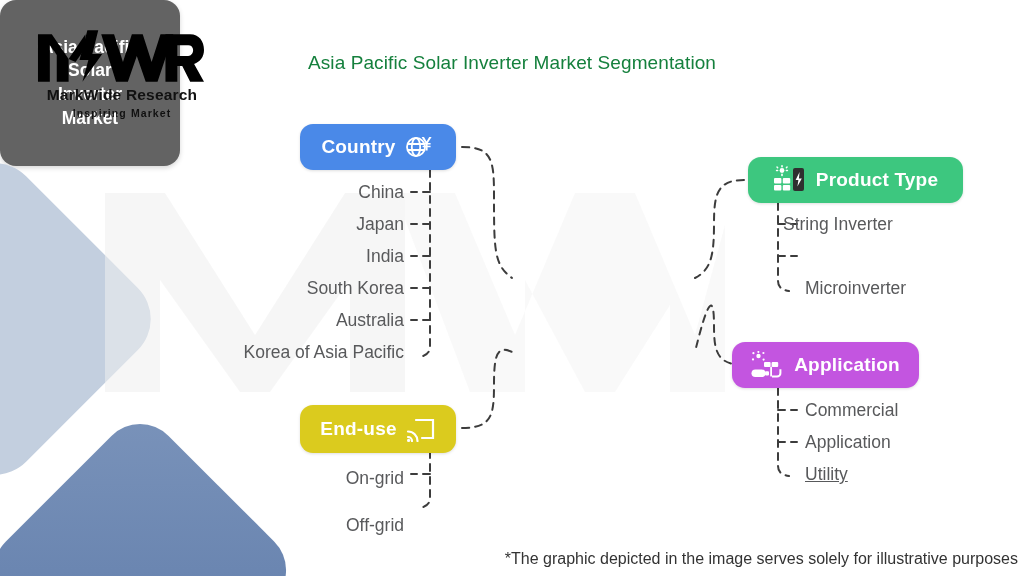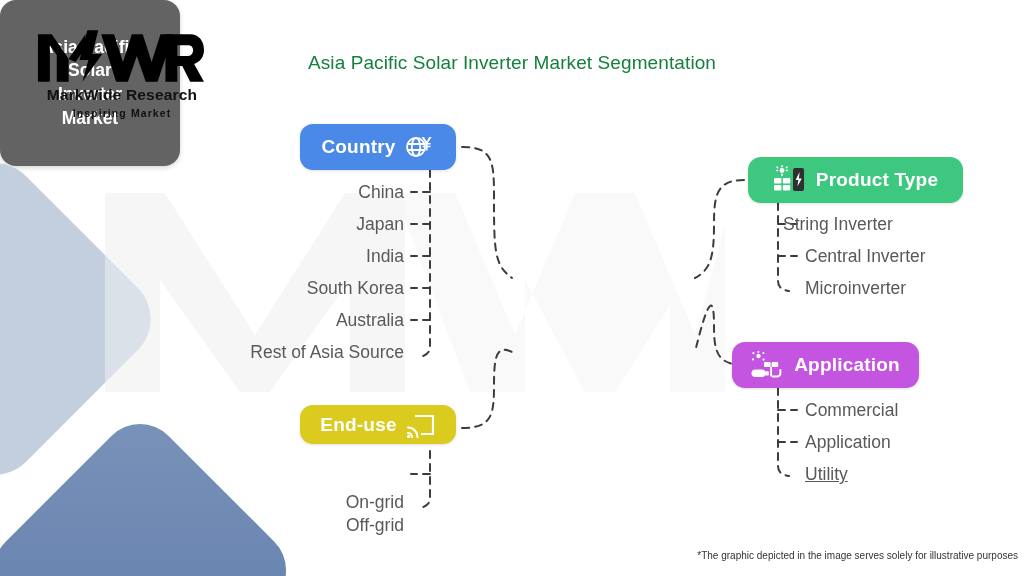--- a/index.html
+++ b/index.html
@@ -52,21 +52,21 @@
   
   .node{
     position:absolute;display:flex;align-items:center;justify-content:center;
     gap:9px;border-radius:13px;color:#fff;font-weight:bold;
     box-shadow:0 1px 3px rgba(0,0,0,.13);
   }
   .node .lbl{font-size:19px;letter-spacing:.2px;white-space:nowrap;}
   .node svg{display:block;flex:0 0 auto;}
 
   #node-country{left:300px;top:124px;width:156px;height:46px;background:#4a89e8;}
-  #node-enduse {left:300px;top:405px;width:156px;height:39px;background:#dbcb1e;}
+  #node-enduse {left:300px;top:405px;width:156px;height:48px;background:#dbcb1e;}
   #node-product{left:748px;top:157px;width:215px;height:46px;background:#3dc77f;}
   #node-application{left:732px;top:342px;width:187px;height:46px;background:#c355e0;}
 
   #node-center{
     left:513px;top:234px;width:180px;height:166px;background:#636363;
     border-radius:16px;color:#fff;font-weight:bold;font-size:17.5px;
     display:flex;align-items:center;justify-content:center;text-align:center;
     line-height:1.35;box-shadow:0 2px 5px rgba(0,0,0,.16);
   }
 
@@ -76,21 +76,21 @@
   }
   .leaf-left{text-align:right;}
   .leaf-right{text-align:left;}
 
   .footer-source{
     position:absolute;left:400px;top:543px;
     font-size:12px;font-weight:bold;color:#222;letter-spacing:.1px;
   }
   .footer-note{
     position:absolute;right:6px;top:550px;
-    font-size:10px;color:#333;letter-spacing:0;
+    font-size:16px;color:#333;letter-spacing:0;
   }
 </style>
 </head>
 <body>
 
 <div class="stage">
 
   <div class="deco deco-light"></div>
   <div class="deco deco-dark"></div>
 
@@ -233,27 +233,26 @@
       <div>Inverter</div>
       <div>Market</div>
     </div>
   </div>
 
   <div class="leaf leaf-left" style="right:620px;top:182px;">China</div>
   <div class="leaf leaf-left" style="right:620px;top:214px;">Japan</div>
   <div class="leaf leaf-left" style="right:620px;top:246px;">India</div>
   <div class="leaf leaf-left" style="right:620px;top:278px;">South Korea</div>
   <div class="leaf leaf-left" style="right:620px;top:310px;">Australia</div>
-  <div class="leaf leaf-left" style="right:620px;top:342px;">Rest of Asia Source</div>
-
-  <div class="leaf leaf-left" style="right:620px;top:492px;">On-grid</div>
+  <div class="leaf leaf-left" style="right:620px;top:342px;">Korea of Asia Pacific</div>
+
+  <div class="leaf leaf-left" style="right:620px;top:468px;">On-grid</div>
   <div class="leaf leaf-left" style="right:620px;top:515px;">Off-grid</div>
 
   <div class="leaf leaf-right" style="left:783px;top:214px;">String Inverter</div>
-  <div class="leaf leaf-right" style="left:805px;top:246px;">Central Inverter</div>
   <div class="leaf leaf-right" style="left:805px;top:278px;">Microinverter</div>
 
   <div class="leaf leaf-right" style="left:805px;top:400px;">Commercial</div>
   <div class="leaf leaf-right" style="left:805px;top:432px;">Application</div>
   <div class="leaf leaf-right" style="left:805px;top:464px;text-decoration:underline;">Utility</div>
 
   <div class="footer-note">*The graphic depicted in the image serves solely for illustrative purposes</div>
 
 </div>
 

